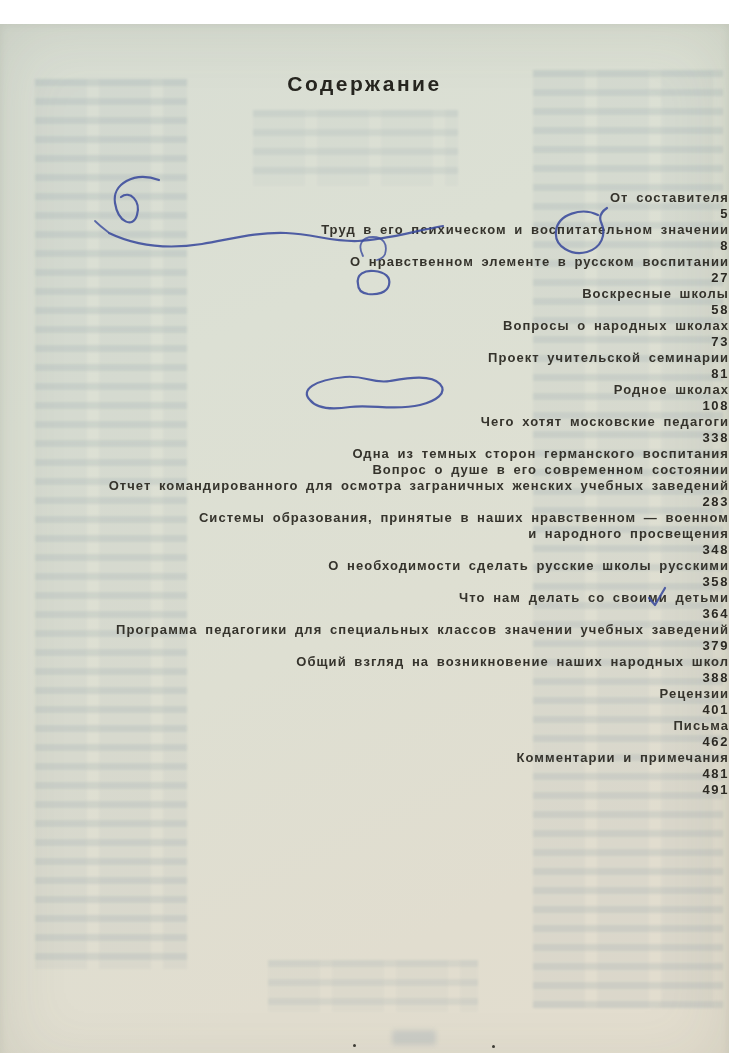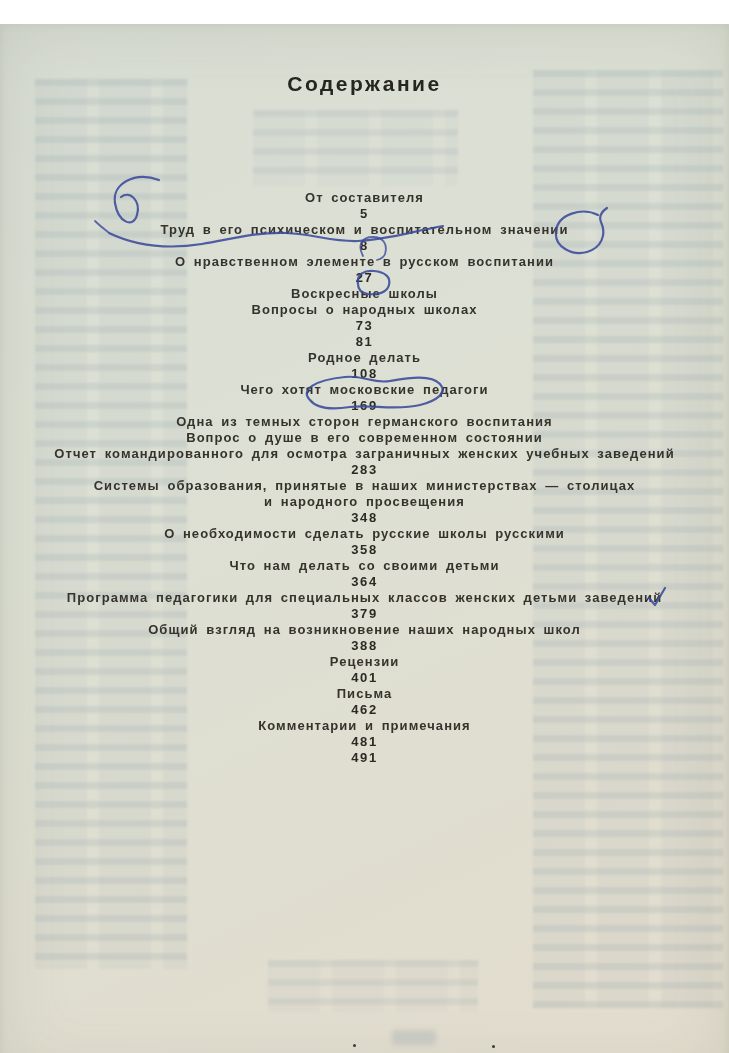--- a/index.html
+++ b/index.html
@@ -10,21 +10,21 @@
     font-family:"Liberation Sans", sans-serif;
     margin-top:24px;
   }
   .toc-title{
     position:absolute;top:48px;left:0;width:100%;
     text-align:center;font-size:21px;font-weight:700;
     letter-spacing:2.5px;color:#26251f;
   }
   .toc-list{position:absolute;top:166px;left:0;width:100%;}
   .entry-line,.entry-page{
-    height:16px;line-height:16px;text-align:center;white-space:nowrap;
+    height:16px;line-height:16px;text-align:right;white-space:nowrap;
     font-size:13px;font-weight:700;color:#35332c;
     letter-spacing:1.05px;word-spacing:3px;
   }
   .entry-page{letter-spacing:1.6px;color:#2c2a24;}
   
   .bleed{
     position:absolute;filter:blur(1.1px);pointer-events:none;
     background:
       repeating-linear-gradient(to bottom, rgba(104,130,148,.13) 0 7px, rgba(104,130,148,0) 7px 19px),
       repeating-linear-gradient(to right, rgba(104,130,148,.05) 0 52px, rgba(104,130,148,0) 52px 64px);
@@ -68,63 +68,65 @@
       <div>
         <div class="entry-line">Труд в его психическом и воспитательном значении</div>
         <div class="entry-page">8</div>
       </div>
       <div>
         <div class="entry-line">О нравственном элементе в русском воспитании</div>
         <div class="entry-page">27</div>
       </div>
       <div>
         <div class="entry-line">Воскресные школы</div>
+        <div class="entry-page">58</div>
       </div>
       <div>
         <div class="entry-line">Вопросы о народных школах</div>
         <div class="entry-page">73</div>
       </div>
       <div>
+        <div class="entry-line">Проект учительской семинарии</div>
         <div class="entry-page">81</div>
       </div>
       <div>
-        <div class="entry-line">Родное делать</div>
+        <div class="entry-line">Родное школах</div>
         <div class="entry-page">108</div>
       </div>
       <div>
       </div>
       <div>
         <div class="entry-line">Чего хотят московские педагоги</div>
-        <div class="entry-page">169</div>
+        <div class="entry-page">338</div>
       </div>
       <div>
         <div class="entry-line">Одна из темных сторон германского воспитания</div>
       </div>
       <div>
         <div class="entry-line">Вопрос о душе в его современном состоянии</div>
       </div>
       <div>
         <div class="entry-line">Отчет командированного для осмотра заграничных женских учебных заведений</div>
         <div class="entry-page">283</div>
       </div>
       <div>
-        <div class="entry-line">Системы образования, принятые в наших министерствах — столицах</div>
+        <div class="entry-line">Системы образования, принятые в наших нравственном — военном</div>
         <div class="entry-line">и народного просвещения</div>
         <div class="entry-page">348</div>
       </div>
       <div>
         <div class="entry-line">О необходимости сделать русские школы русскими</div>
         <div class="entry-page">358</div>
       </div>
       <div>
         <div class="entry-line">Что нам делать со своими детьми</div>
         <div class="entry-page">364</div>
       </div>
       <div>
-        <div class="entry-line">Программа педагогики для специальных классов женских детьми заведений</div>
+        <div class="entry-line">Программа педагогики для специальных классов значении учебных заведений</div>
         <div class="entry-page">379</div>
       </div>
       <div>
         <div class="entry-line">Общий взгляд на возникновение наших народных школ</div>
         <div class="entry-page">388</div>
       </div>
       <div>
         <div class="entry-line">Рецензии</div>
         <div class="entry-page">401</div>
       </div>

